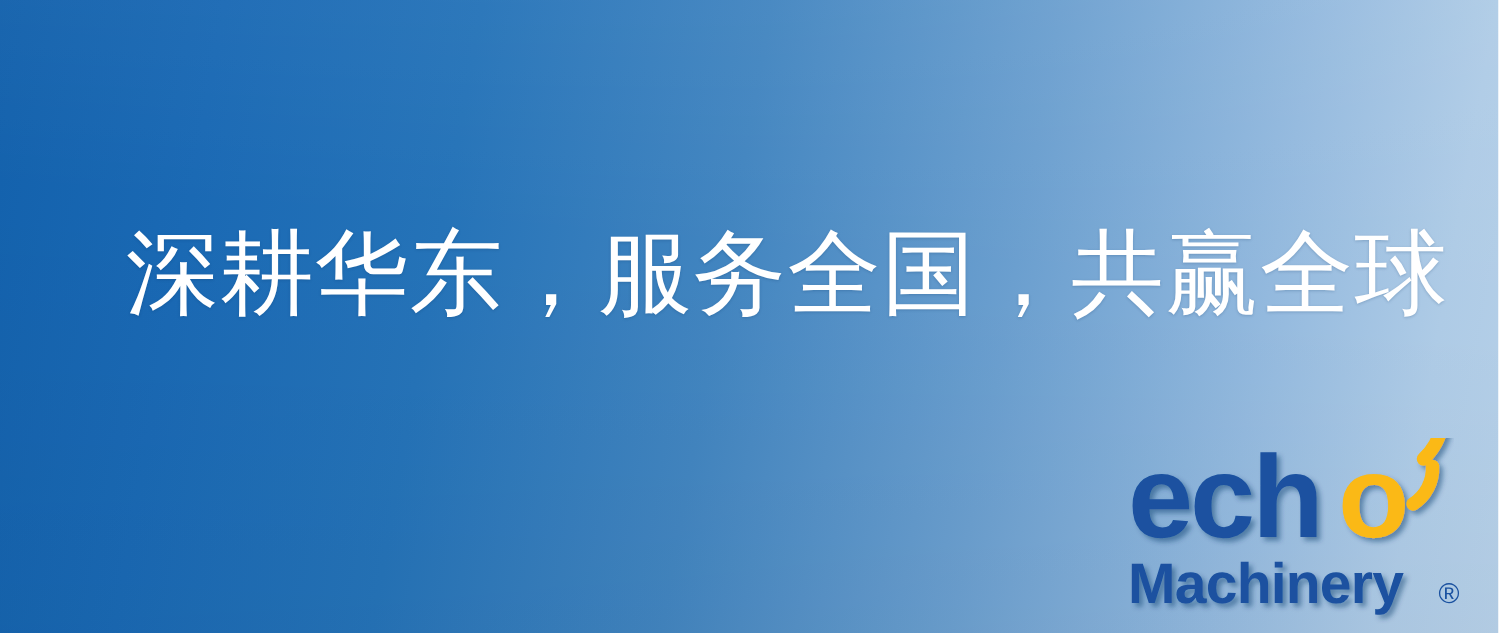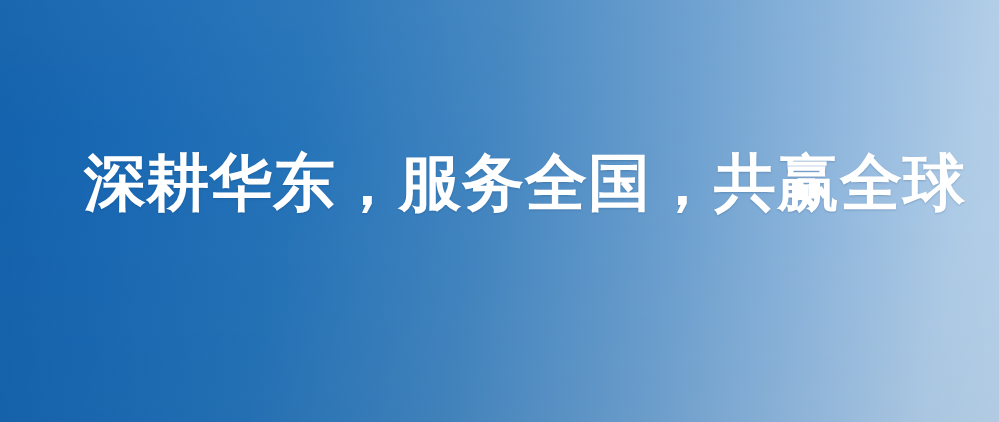--- a/index.html
+++ b/index.html
@@ -41,21 +41,21 @@
   }
 
   .headline {
     position: absolute;
     left: 84px;
     top: 152px;
     margin: 0;
     font-family: "Liberation Serif", "DejaVu Serif", serif;
     font-size: 62px;
     line-height: 1;
-    font-weight: 700;
+    font-weight: 400;
     color: #ffffff;
     letter-spacing: 1px;
     white-space: nowrap;
     text-shadow: 0 1px 2px rgba(10, 50, 95, 0.22);
     z-index: 3;
   }
 
   .subtitle {
     position: absolute;
     left: 87px;
@@ -118,14 +118,36 @@
   }
 </style>
 </head>
 <body>
 
 <div id="banner">
 
   <h1 class="headline">深耕华东，服务全国，共赢全球</h1>
 
 
+  <div class="logo">
+    <svg viewBox="0 0 252 126" xmlns="http://www.w3.org/2000/svg" aria-hidden="true">
+      <defs>
+        <filter id="logoShadow" x="-25%" y="-25%" width="160%" height="160%">
+          <feDropShadow dx="2.5" dy="2.5" stdDeviation="1.6" flood-color="#0c3566" flood-opacity="0.45"></feDropShadow>
+        </filter>
+      </defs>
+
+      <text class="logo-echo-text" x="8" y="66" filter="url(#logoShadow)">ech</text>
+
+      <text class="logo-o-text" x="148" y="66" filter="url(#logoShadow)">o</text>
+
+      <g filter="url(#logoShadow)">
+        <path d="M 198 44 A 28 28 0 0 0 211 19" fill="none" stroke="#fbb913" stroke-width="9" stroke-linecap="round"></path>
+        <path d="M 205 14 A 42 42 0 0 0 218 -14" fill="none" stroke="#fbb913" stroke-width="9" stroke-linecap="round"></path>
+      </g>
+
+      <text class="logo-machinery-text" x="8" y="110" filter="url(#logoShadow)">Machinery</text>
+
+      <text class="logo-reg-text" x="215" y="110">®</text>
+    </svg>
+  </div>
 
 </div>
 
 </body></html>

